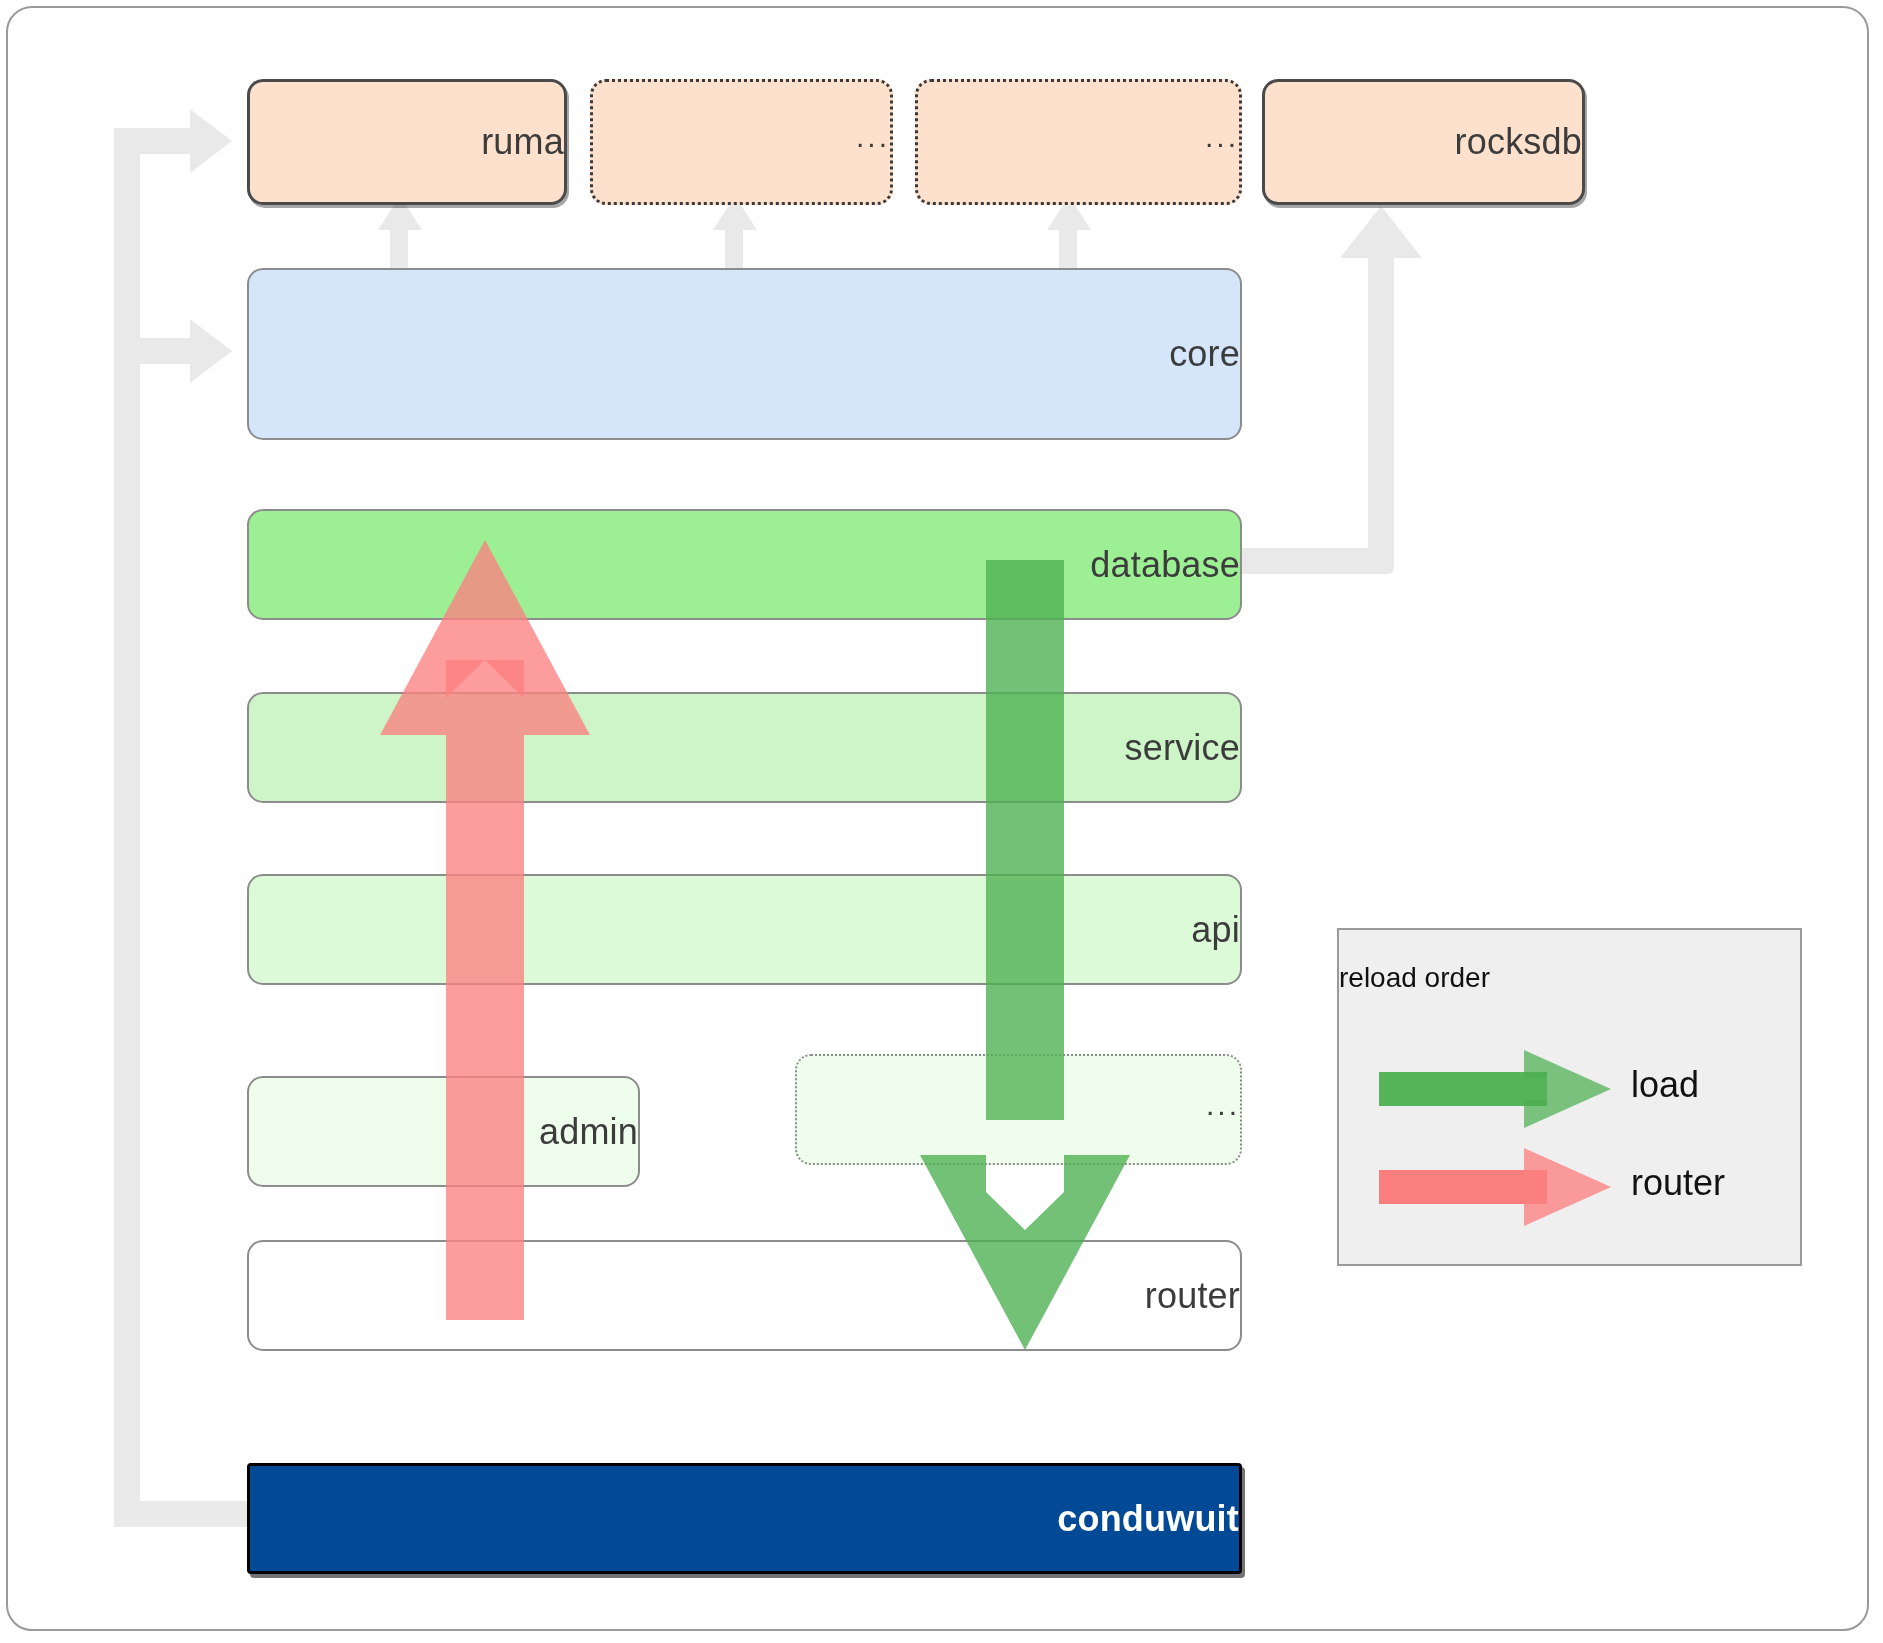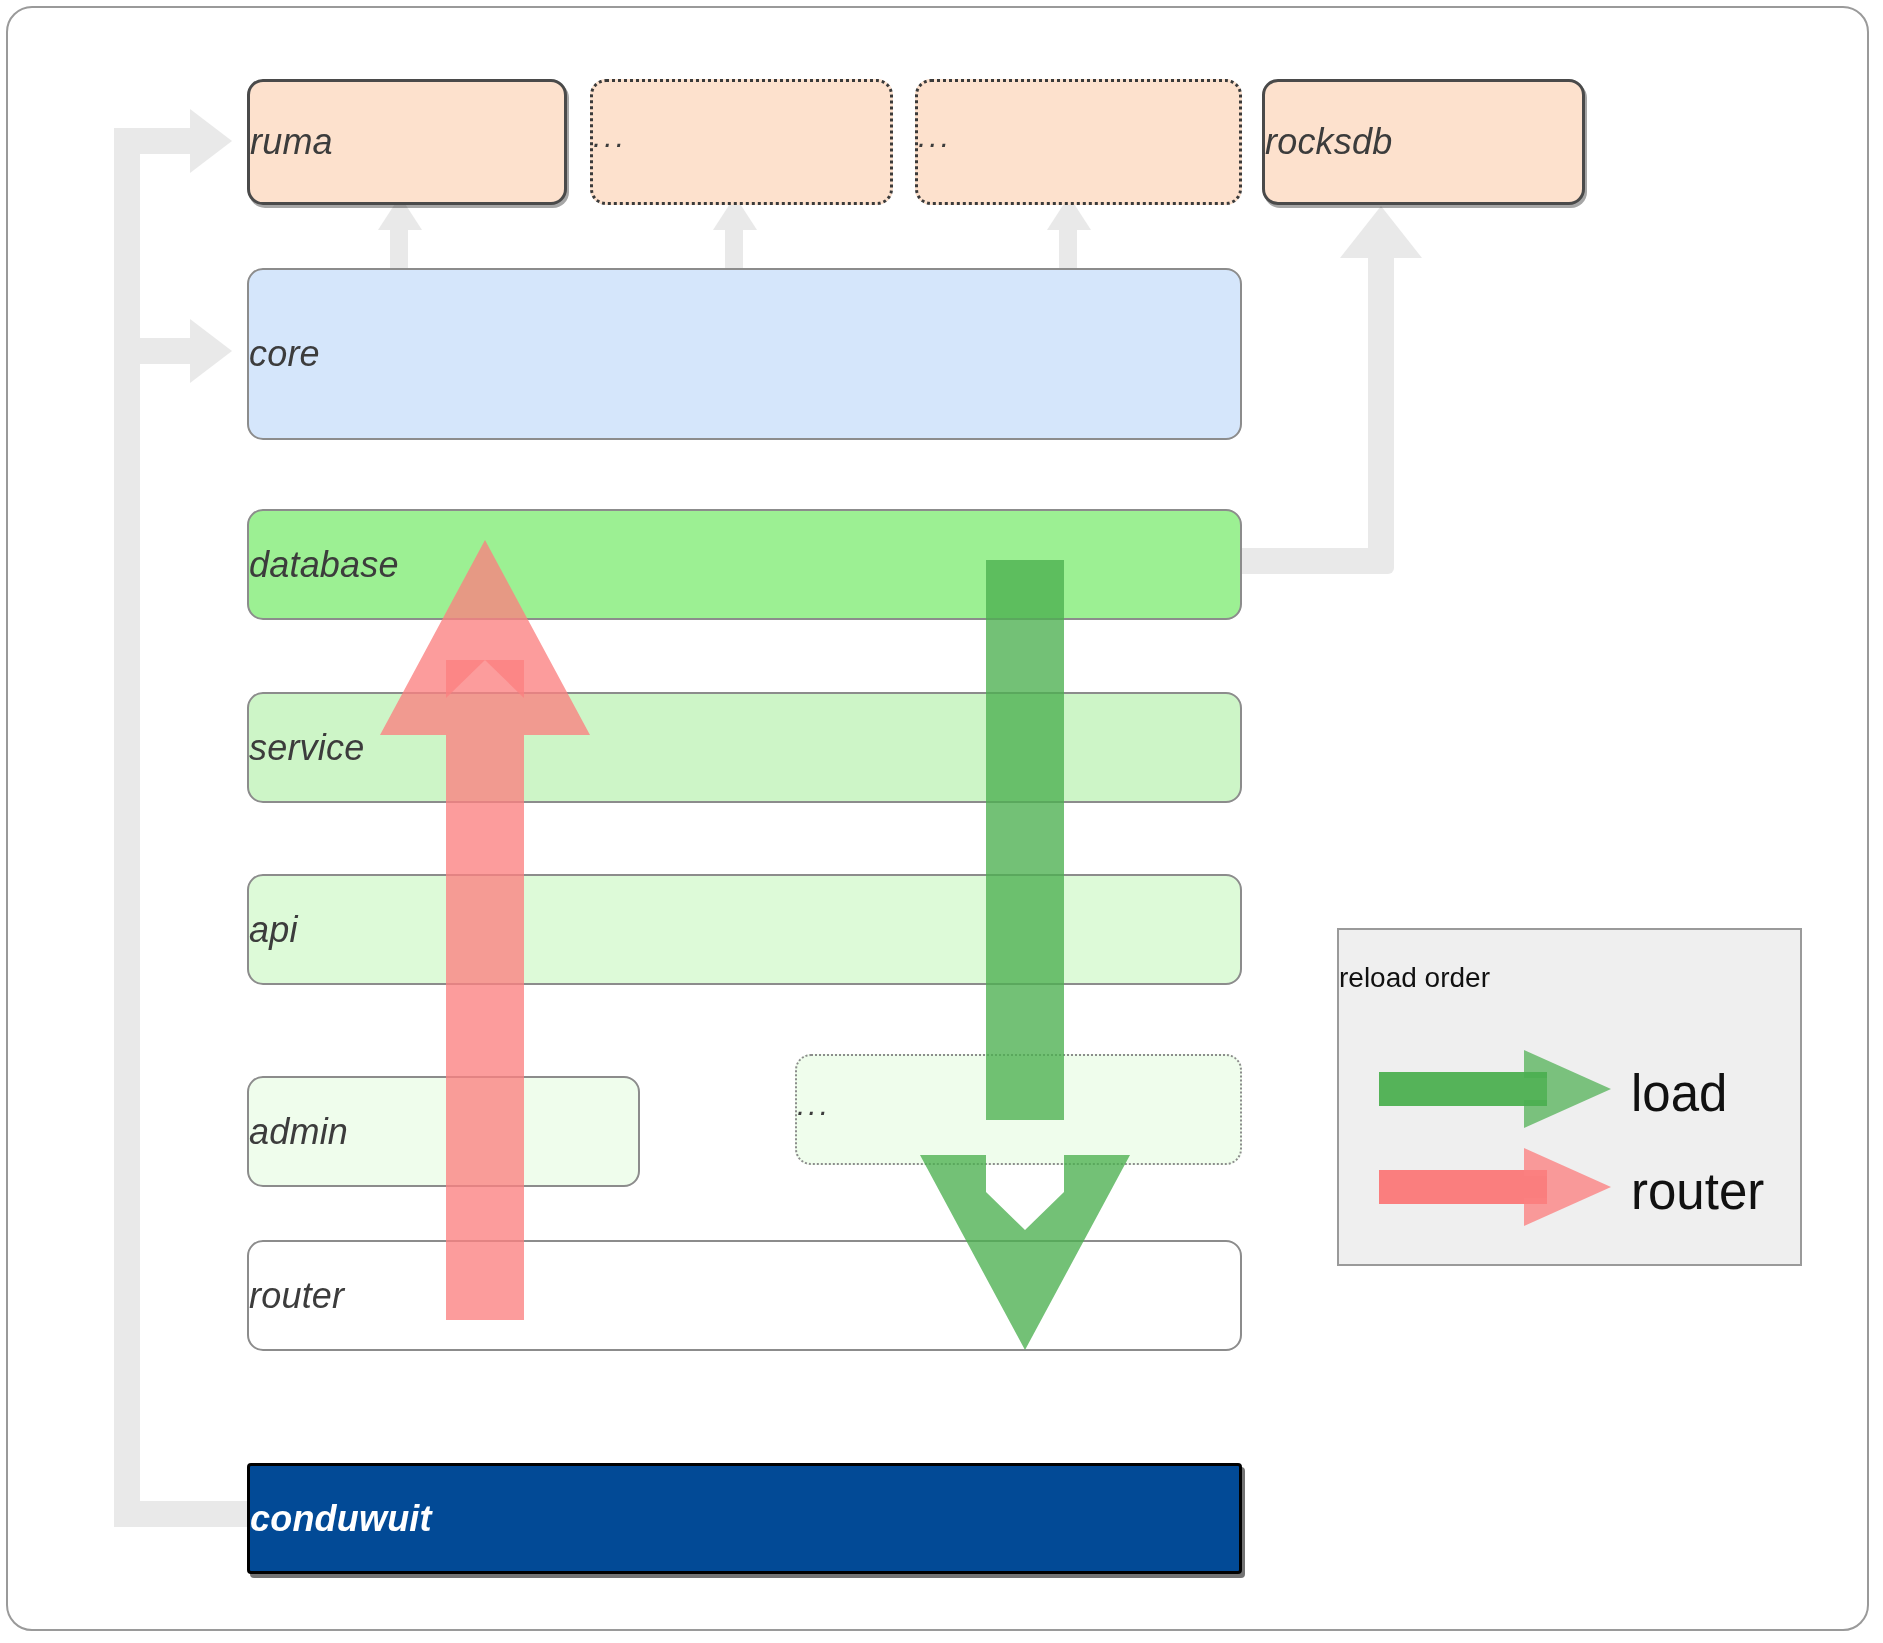--- a/index.html
+++ b/index.html
@@ -32,27 +32,26 @@
     box-sizing: border-box;
     background: transparent;
   }
 
   
   .node {
     position: absolute;
     box-sizing: border-box;
     display: flex;
     align-items: center;
-    justify-content: flex-start;
+    justify-content: flex-end;
     border-radius: 14px;
     color: #3c3c3c;
     font-size: 36px;
     letter-spacing: .2px;
     white-space: nowrap;
-    font-style: italic;
   }
   .node .lbl { position: relative; z-index: 3; }
 
   
   .dep {
     background: #fde1cd;
     border: 3px solid #4a4a4a;
     height: 126px;
     top: 79px;
     border-radius: 16px;
@@ -160,21 +159,21 @@
     font-size: 28px;
     color: #111;
   }
   .legend-row { position: absolute; left: 0; width: 100%; height: 78px; }
   .legend-row.r1 { top: 120px; }
   .legend-row.r2 { top: 218px; }
   .legend-label {
     position: absolute;
     left: 292px;
     top: 14px;
-    font-size: 51px;
+    font-size: 36px;
     color: #111;
   }
   .legend-arrow { position: absolute; left: 40px; top: 0; }
 </style>
 </head>
 <body>
 
 <div id="canvas">
 
   <div class="outer-frame"></div>

